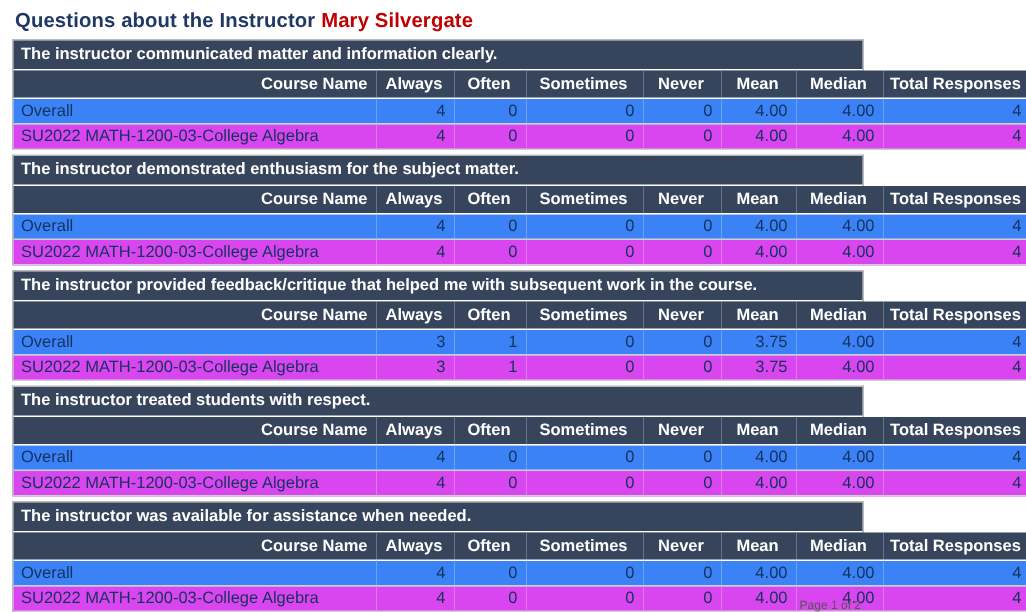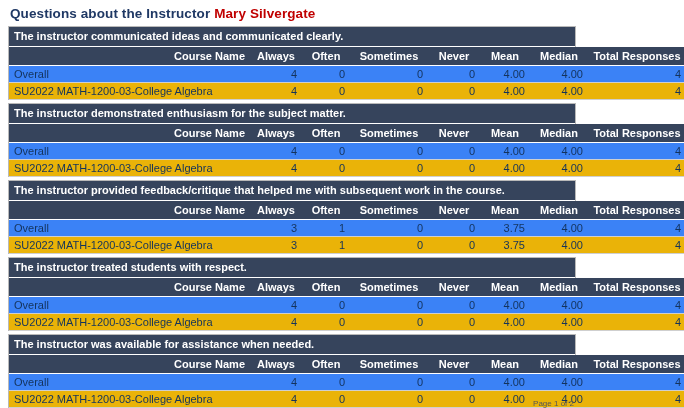--- a/index.html
+++ b/index.html
@@ -74,21 +74,21 @@
     border-bottom: 1px solid #cfcfcf;
   }
   table.qtable td.first {
     text-align: left;
     padding-left: 5px;
   }
   table.qtable tr.odd td {
     background: #3b82f6;
   }
   table.qtable tr.even td {
-    background: #eab308;
+    background: #d946ef;
   }
   col.c-name { width: 242px; }
   col.c-always { width: 52px; }
   col.c-often { width: 48px; }
   col.c-sometimes { width: 78px; }
   col.c-never { width: 52px; }
   col.c-mean { width: 50px; }
   col.c-median { width: 58px; }
   col.c-total { width: 98px; }
   .footer-note {
@@ -105,21 +105,21 @@
 
 <div id="page">
 
   <div class="page-title">
     <span>Questions about the Instructor</span>
     <span class="instructor">Mary Silvergate</span>
   </div>
 
   <div id="blocks">
       <div class="qblock">
-        <div class="qheader">The instructor communicated ideas and communicated clearly.</div>
+        <div class="qheader">The instructor communicated matter and information clearly.</div>
         <table class="qtable">
           <colgroup>
             <col class="c-name">
             <col class="c-always">
             <col class="c-often">
             <col class="c-sometimes">
             <col class="c-never">
             <col class="c-mean">
             <col class="c-median">
             <col class="c-total">

